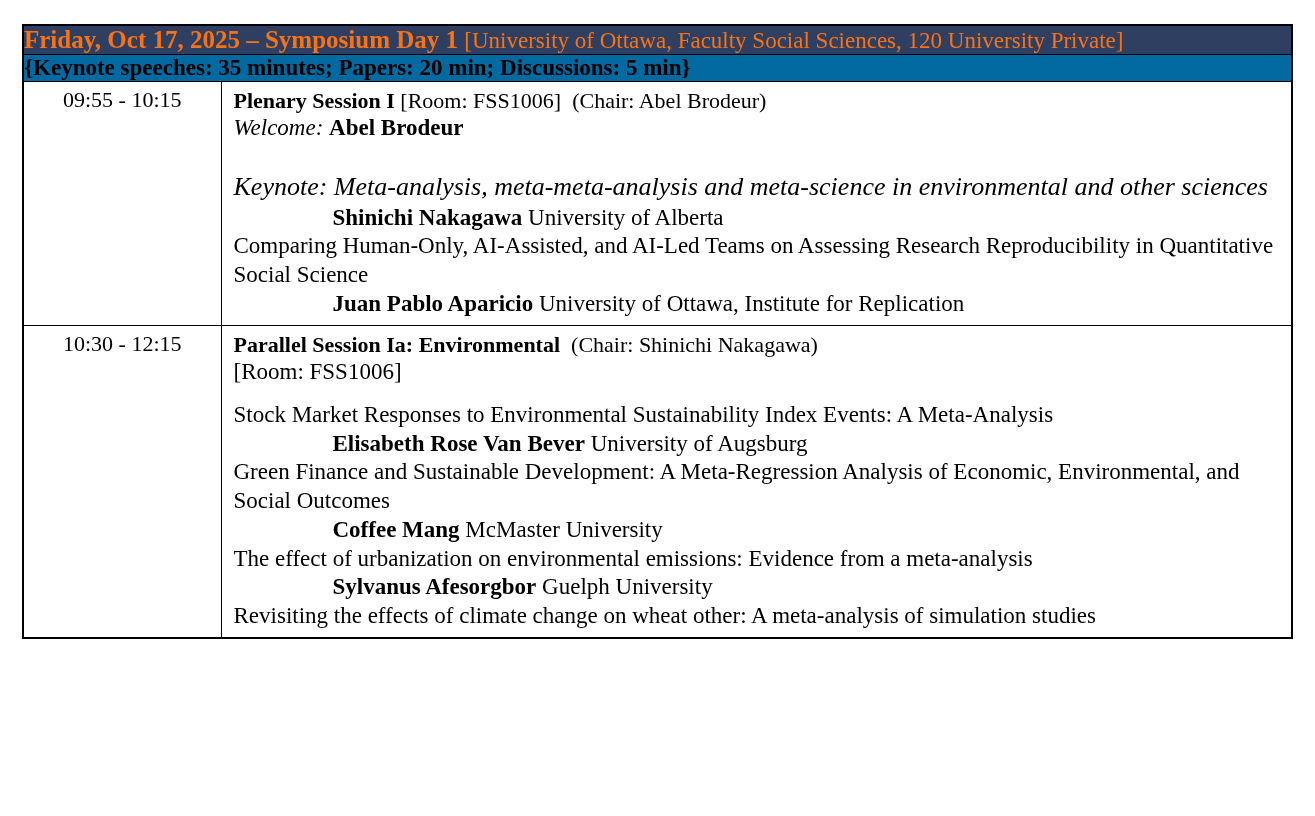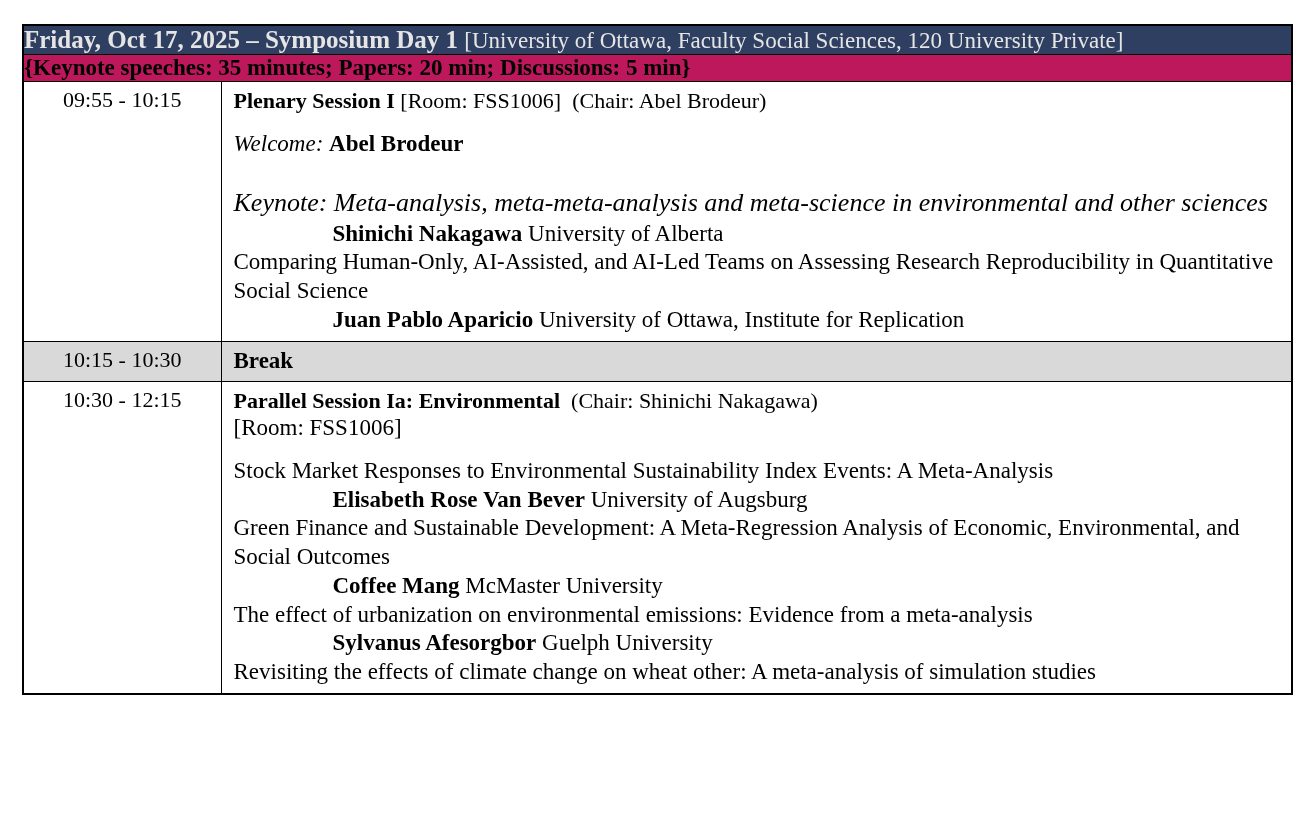--- a/index.html
+++ b/index.html
@@ -28,35 +28,35 @@
     border: 2px solid #000000;
   }
   table.schedule td {
     border: 1px solid #000000;
     vertical-align: top;
     padding: 0;
   }
   
   .band-title td {
     background: #2e3f61;
-    color: #e5e5e5;
+    color: #f97316;
     padding: 7px 10px 9px 12px;
     font-size: 25px;
     line-height: 1.12;
   }
   .band-title .strong {
     font-weight: bold;
   }
   .band-title .venue {
     font-weight: normal;
     font-size: 23px;
   }
   
   .band-notes td {
-    background: #be185d;
+    background: #0369a1;
     padding: 6px 10px 8px 12px;
     font-size: 23px;
     font-weight: bold;
     line-height: 1.12;
   }
   
   .time-col {
     width: 198px;
     text-align: center;
     font-size: 22px;
@@ -86,21 +86,20 @@
     font-weight: bold;
   }
   .sess-head .plain {
     font-weight: normal;
   }
   .room-line {
     font-size: 23px;
     line-height: 1.25;
   }
   .welcome {
-    margin-top: 16px;
     font-size: 23px;
     line-height: 1.25;
   }
   .welcome i {
     font-style: italic;
   }
   .welcome b {
     font-weight: bold;
   }
   .spacer-lg {
@@ -172,24 +171,20 @@
             <span class="aff">University of Alberta</span>
           </div>
           <div class="paper-title">Comparing Human-Only, AI-Assisted, and AI-Led Teams on Assessing Research Reproducibility in Quantitative Social Science</div>
           <div class="author-line">
             <span class="nm">Juan Pablo Aparicio</span>
             <span class="aff">University of Ottawa, Institute for Replication</span>
           </div>
         </td>
       </tr>
 
-      <tr class="row-grey">
-        <td class="time-col">10:15 - 10:30</td>
-        <td class="body-col">Break</td>
-      </tr>
 
       <tr>
         <td class="time-col">10:30 - 12:15</td>
         <td class="body-col">
           <div class="sess-head">
             <b>Parallel Session Ia: Environmental</b><span class="plain">&nbsp;&nbsp;</span><span class="plain">(Chair: Shinichi Nakagawa)</span>
           </div>
           <div class="room-line">[Room: FSS1006]</div>
           <div class="spacer-sm"></div>
           <div class="paper-title">Stock Market Responses to Environmental Sustainability Index Events: A Meta-Analysis</div>

